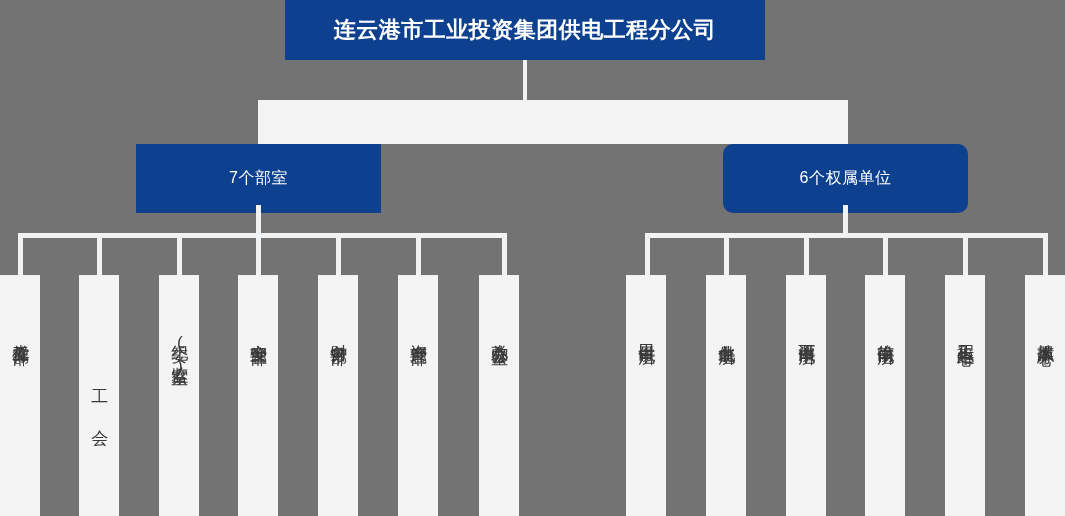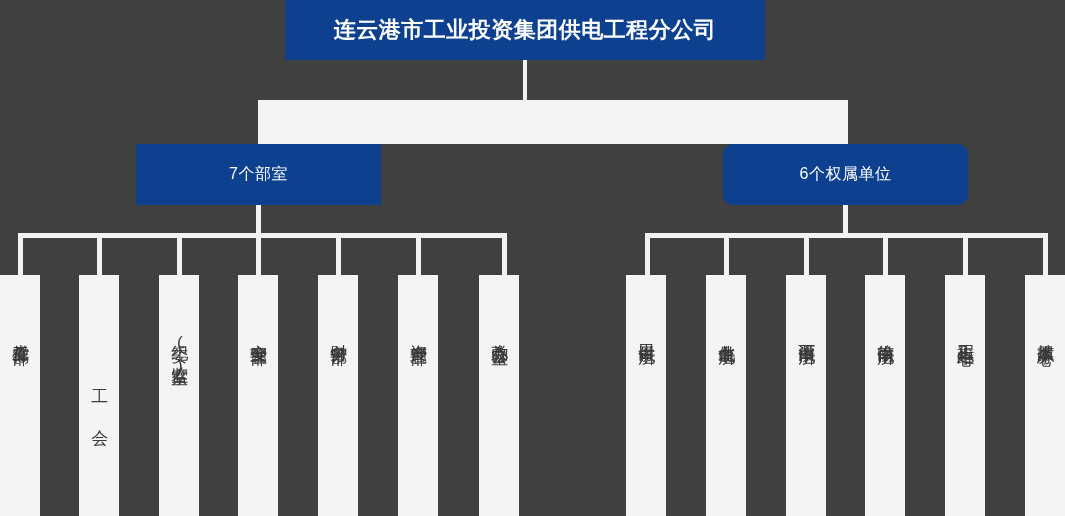--- a/index.html
+++ b/index.html
@@ -8,21 +8,21 @@
     padding: 0;
     background: #ffffff;
   }
   body {
     font-family: "Liberation Sans", "DejaVu Sans", sans-serif;
   }
   #chart {
     position: relative;
     width: 1065px;
     height: 516px;
-    background: #404040;
+    background: #737373;
     overflow: hidden;
   }
 
   
   .node-box {
     position: absolute;
     background: #0d4190;
     color: #ffffff;
     display: flex;
     align-items: center;
@@ -35,21 +35,21 @@
     left: 285px;
     top: 0px;
     width: 480px;
     height: 60px;
     font-size: 22px;
     font-weight: bold;
   }
   .node-l2 {
     top: 144px;
     width: 245px;
-    height: 61px;
+    height: 69px;
     font-size: 16px;
     font-weight: normal;
     text-align: right;
   }
   .node-l2-left  { left: 136px; }
   .node-l2-right { left: 723px; border-radius: 10px; }
 
   
   .conn {
     position: absolute;

